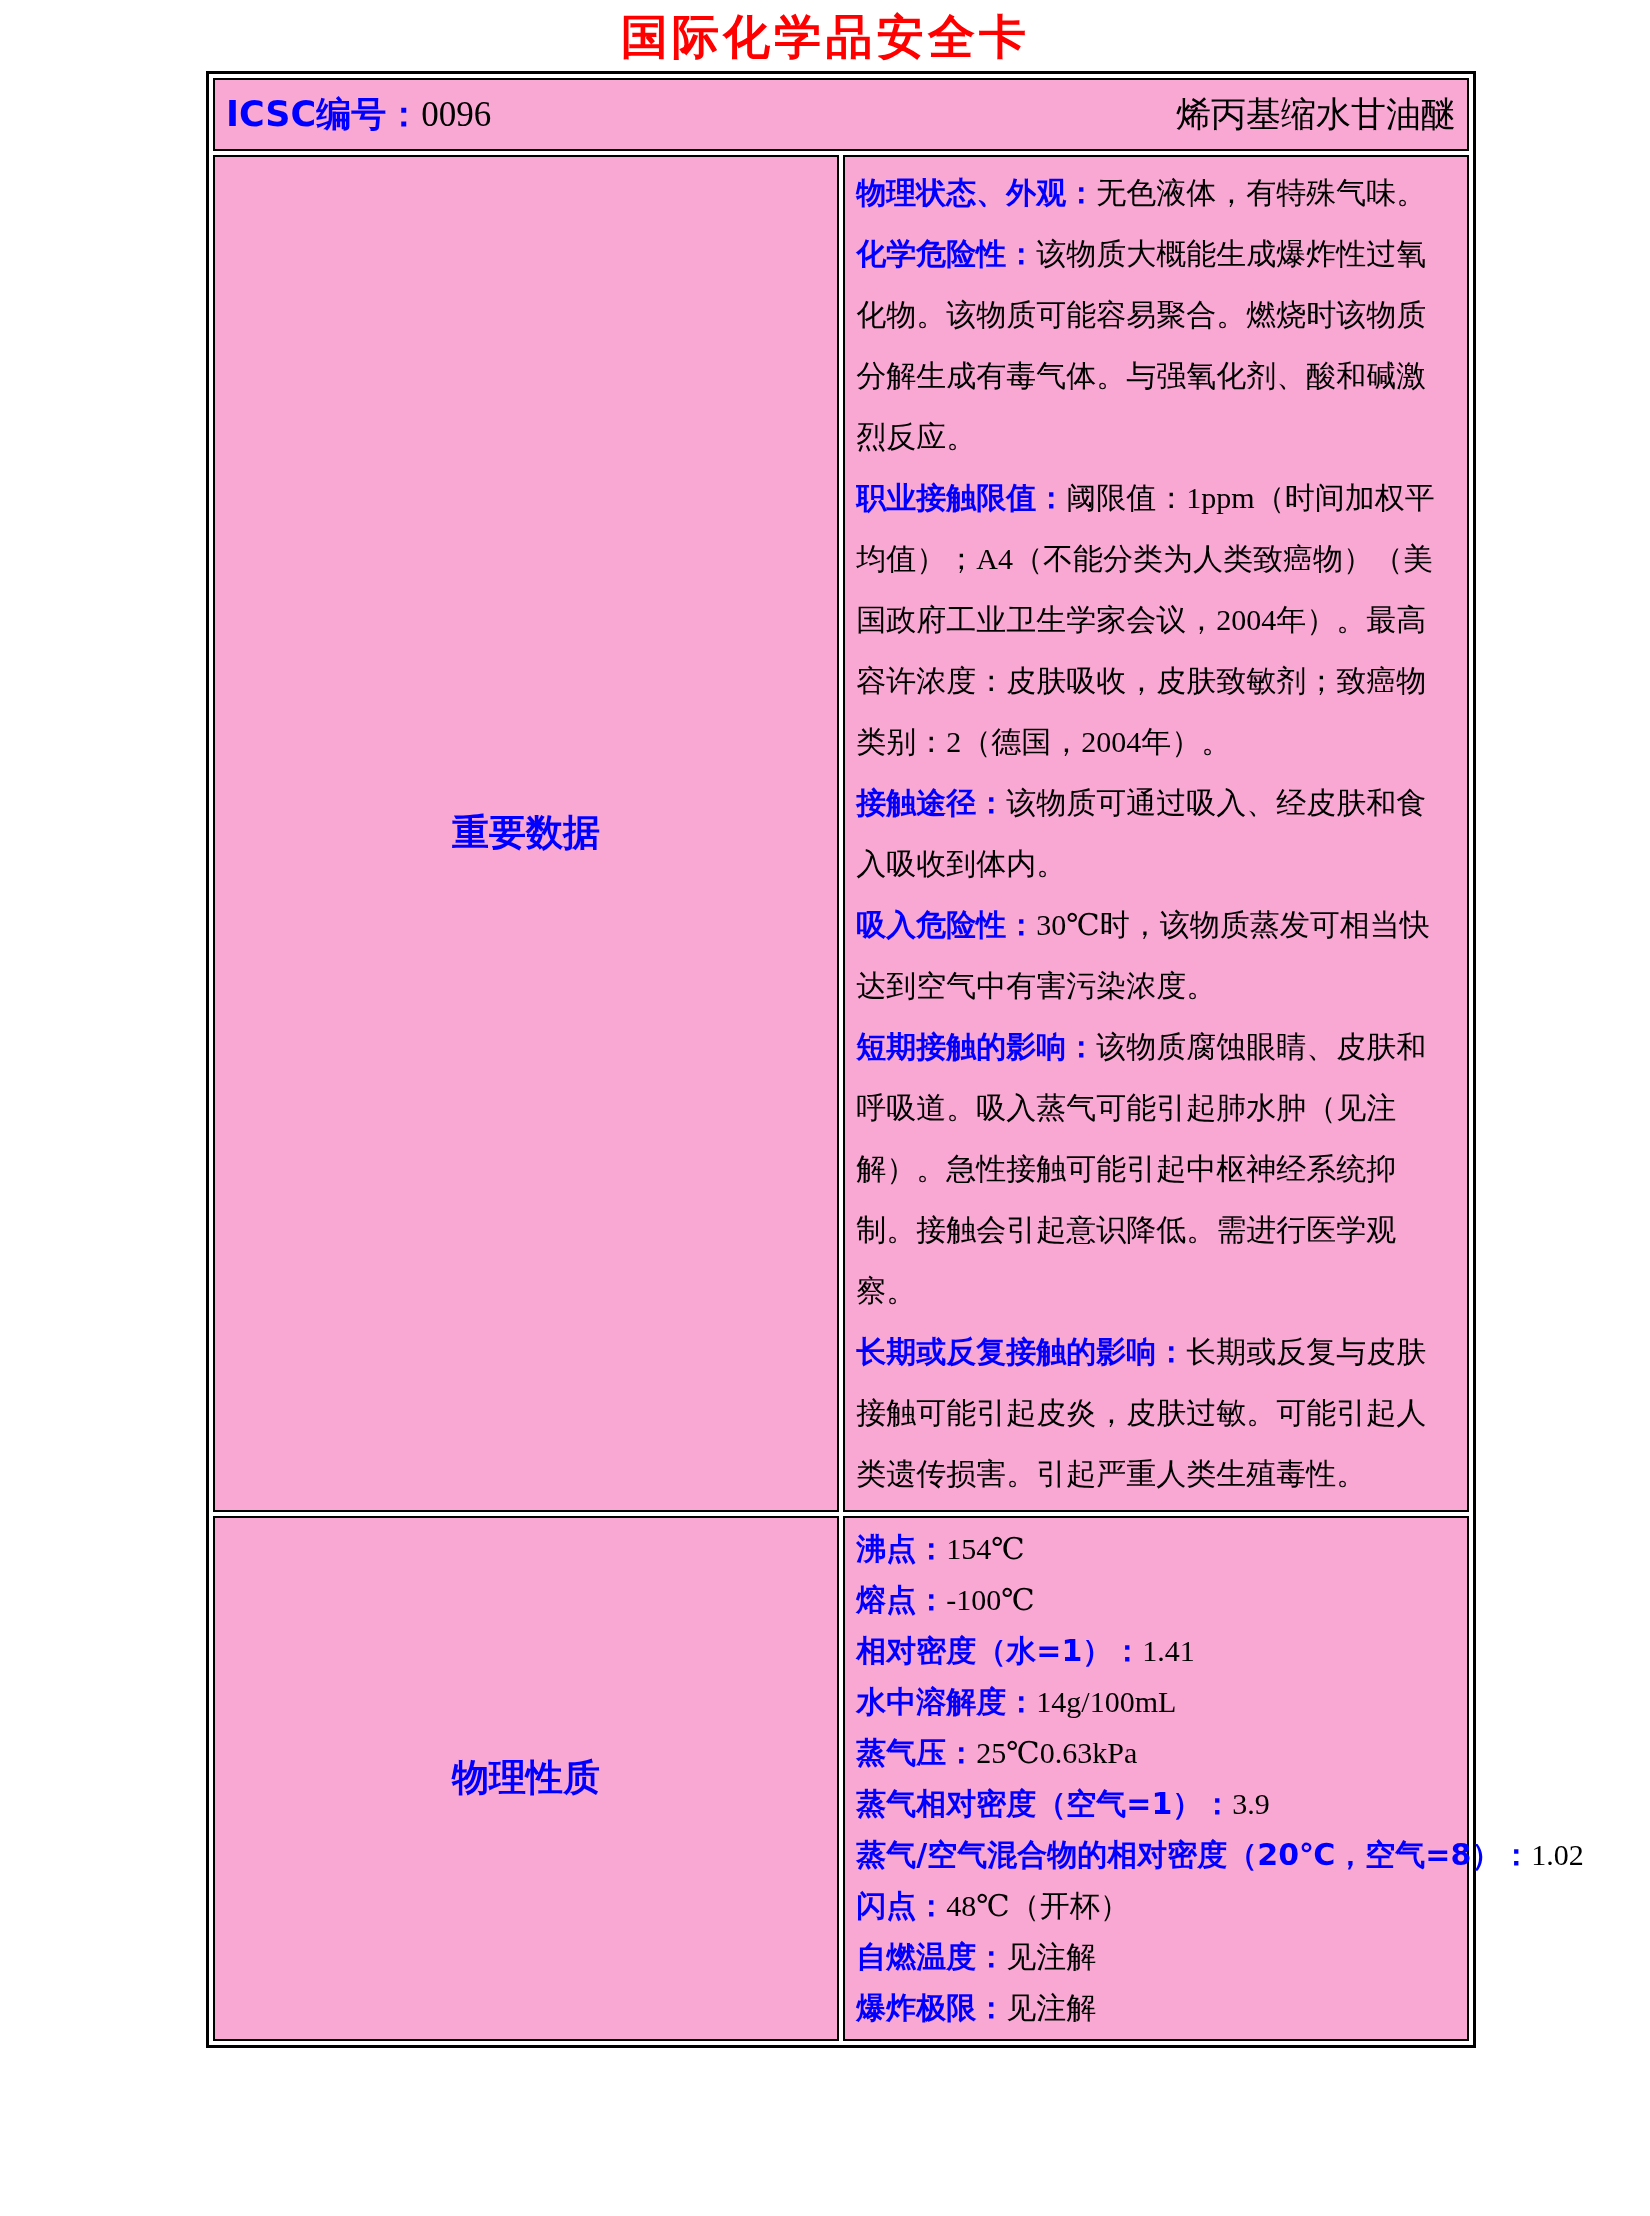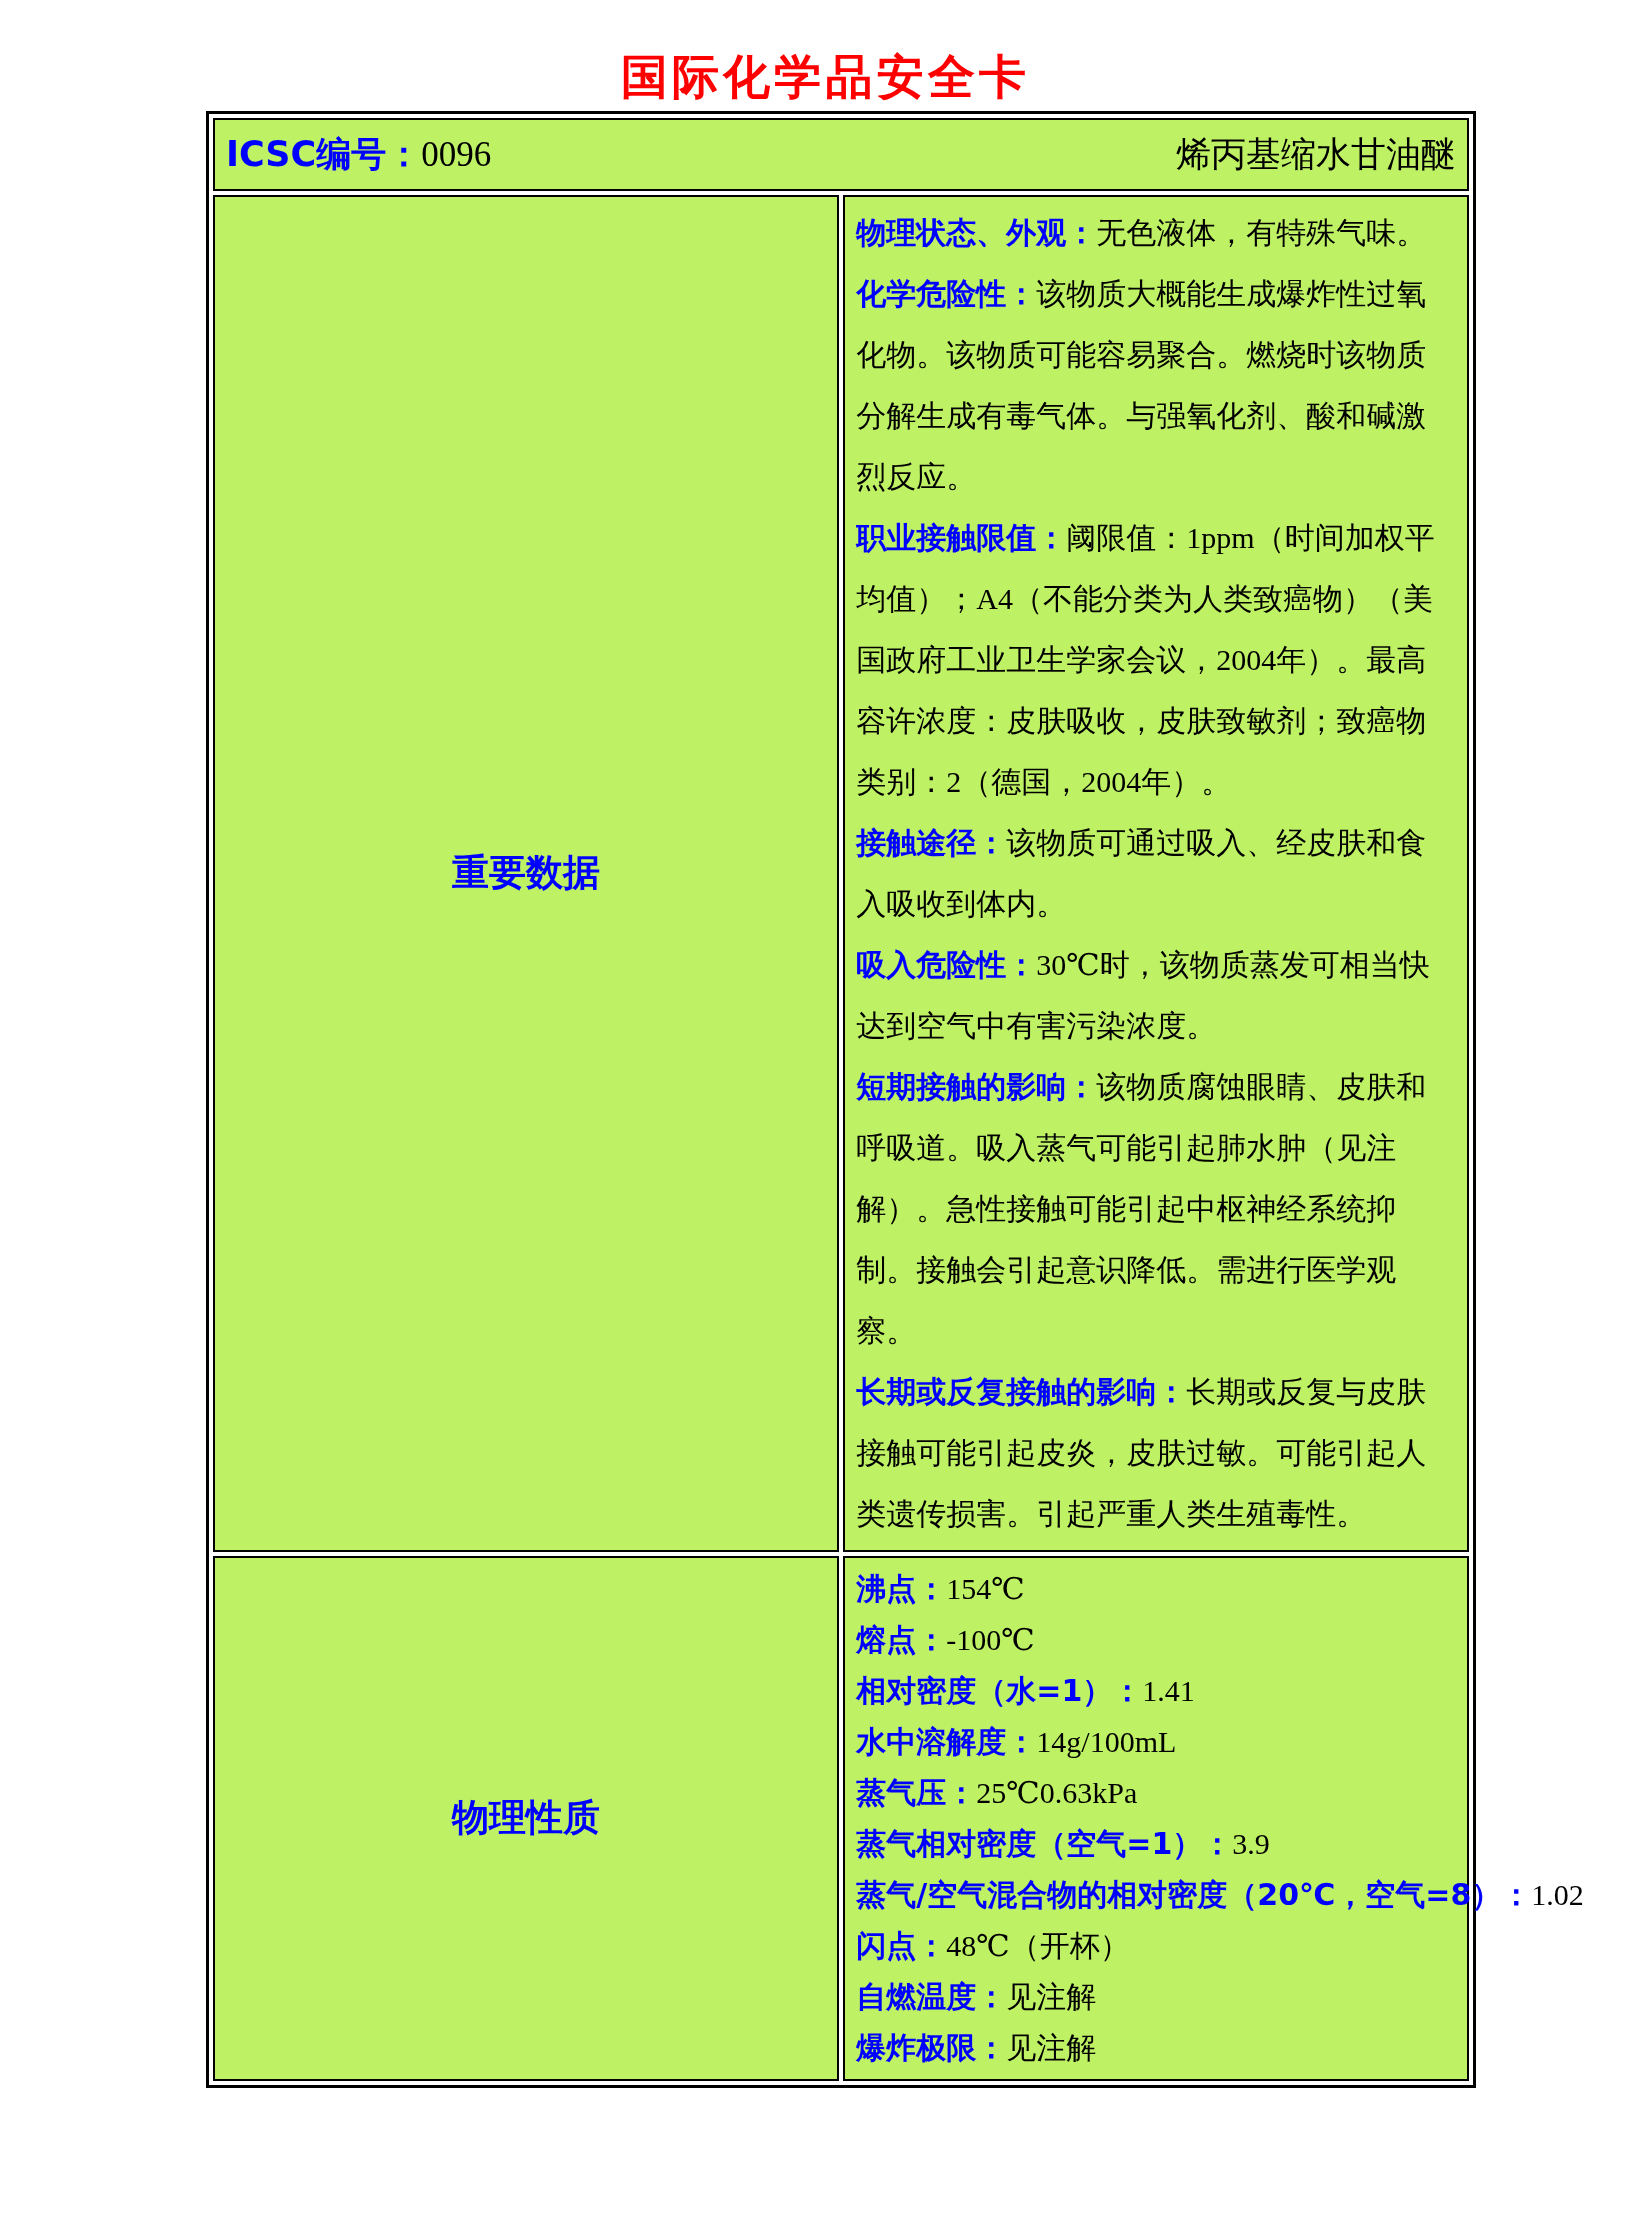--- a/index.html
+++ b/index.html
@@ -11,32 +11,31 @@
   }
   .page-title{
     text-align:center;
     color:#ff0000;
     font-weight:bold;
     font-size:47px;
     font-family:"DejaVu Sans","Liberation Sans",sans-serif;
     padding-top:5.6px;
     height:65px;
     letter-spacing:4.2px;
-    margin-top:40px;
   }
   table.card{
     margin-left:206px;
     width:1270px;
     border:3.5px solid #000;
     border-spacing:4.2px;
     border-collapse:separate;
     background:#fff;
     table-layout:fixed;
   }
-  td.cell{border:2.1px solid #000;vertical-align:middle;background:#bef264;}
+  td.cell{border:2.1px solid #000;vertical-align:middle;background:#f9a8d4;}
   td.label-cell{
     width:171px;
     text-align:center;
     color:#0000ff;
     font-weight:bold;
     font-family:"DejaVu Sans","Liberation Sans",sans-serif;
     font-size:37px;
     padding:14px;
   }
   td.content-cell{padding:5.6px 11.3px;font-size:30px;}

